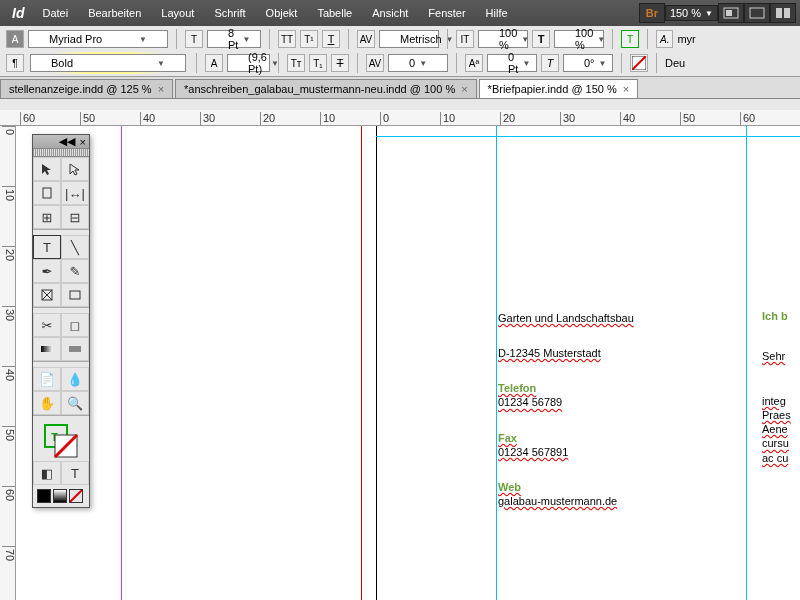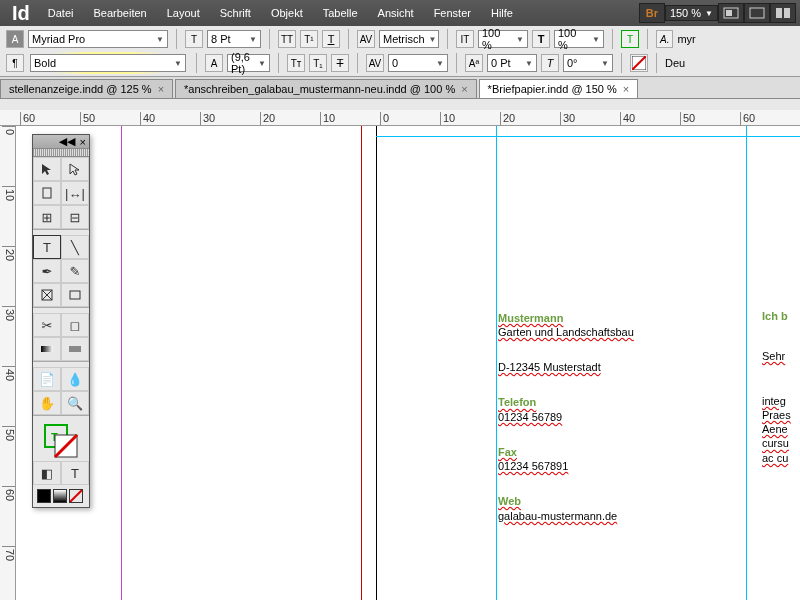--- a/index.html
+++ b/index.html
@@ -1,27 +1,27 @@
 <!DOCTYPE html>
 <html><head>
 <meta charset="utf-8">
 <style>
 * { margin: 0; padding: 0; box-sizing: border-box; font-family: Tahoma, Arial, sans-serif; font-size: 11px; }
 body { background: #e8e8e8; overflow: hidden; width: 800px; height: 600px; position: relative; }
 
 .menubar { background: linear-gradient(#5a5a5a, #4a4a4a); height: 26px; display: flex; align-items: center; color: #fff; padding: 0 4px; }
-.menubar .logo { font-weight: bold; font-size: 20px; padding: 0 8px; }
+.menubar .logo { font-weight: bold; font-size: 14px; font-style: italic; padding: 0 8px; }
 .menubar .menu-item { padding: 0 10px; cursor: pointer; }
 .menubar .right { margin-left: auto; display: flex; align-items: center; }
 .menubar .zoom-box { background: #3a3a3a; border: 1px solid #222; color: #fff; padding: 1px 4px; display: flex; align-items: center; gap: 4px; }
 .menubar .icon-btn { width: 26px; height: 20px; display: flex; align-items: center; justify-content: center; background: #3a3a3a; border: 1px solid #222; }
 
 .control-panel { background: #e8e8e8; border-bottom: 1px solid #999; padding: 2px 6px; display: flex; flex-direction: column; gap: 2px; }
 .control-row { display: flex; align-items: center; gap: 4px; height: 22px; }
-.dropdown { background: #fff; border: 1px solid #888; height: 18px; display: flex; align-items: center; padding: 0 3px; justify-content: space-between; }
+.dropdown { background: #fff; border: 1px solid #888; height: 18px; display: flex; align-items: center; padding: 0 20px; justify-content: space-between; }
 .dropdown .arrow { font-size: 8px; color: #555; margin-left: 4px; }
 .small-icon { width: 18px; height: 18px; display: flex; align-items: center; justify-content: center; border: 1px solid #aaa; background: #f0f0f0; font-size: 10px; }
 .divider { width: 1px; height: 20px; background: #aaa; margin: 0 4px; }
 .highlight-bold { background: radial-gradient(circle, #fff89a 30%, transparent 70%); border-radius: 10px; padding: 2px; }
 
 .tabbar { background: #ddd; height: 22px; display: flex; align-items: flex-end; border-bottom: 1px solid #888; }
 .tab { background: #ccc; border: 1px solid #888; border-bottom: none; padding: 3px 8px; margin-right: 2px; display: flex; align-items: center; gap: 6px; font-size: 11px; }
 .tab.active { background: #fff; }
 .tab .close { font-size: 11px; color: #666; }
 
@@ -234,21 +234,20 @@
 
 <div class="canvas">
   <div class="bleed-line" style="left:345px;top:0;bottom:0"></div>
   <div class="page"></div>
   <div class="margin-line" style="left:105px"></div>
   <div class="guide-v" style="left:480px"></div>
   <div class="guide-v" style="left:730px"></div>
   <div class="guide-h" style="top:10px;left:360px;right:0"></div>
 
   <div class="textblock" style="top:185px;left:482px;width:240px">
-    <div class="heading">Mustermann</div>
     <div class="line">Garten und Landschaftsbau</div>
     <br>
     <div class="line">D-12345 Musterstadt</div>
     <br>
     <div class="heading">Telefon</div>
     <div class="line">01234 56789</div>
     <br>
     <div class="heading">Fax</div>
     <div class="line">01234 567891</div>
     <br>

